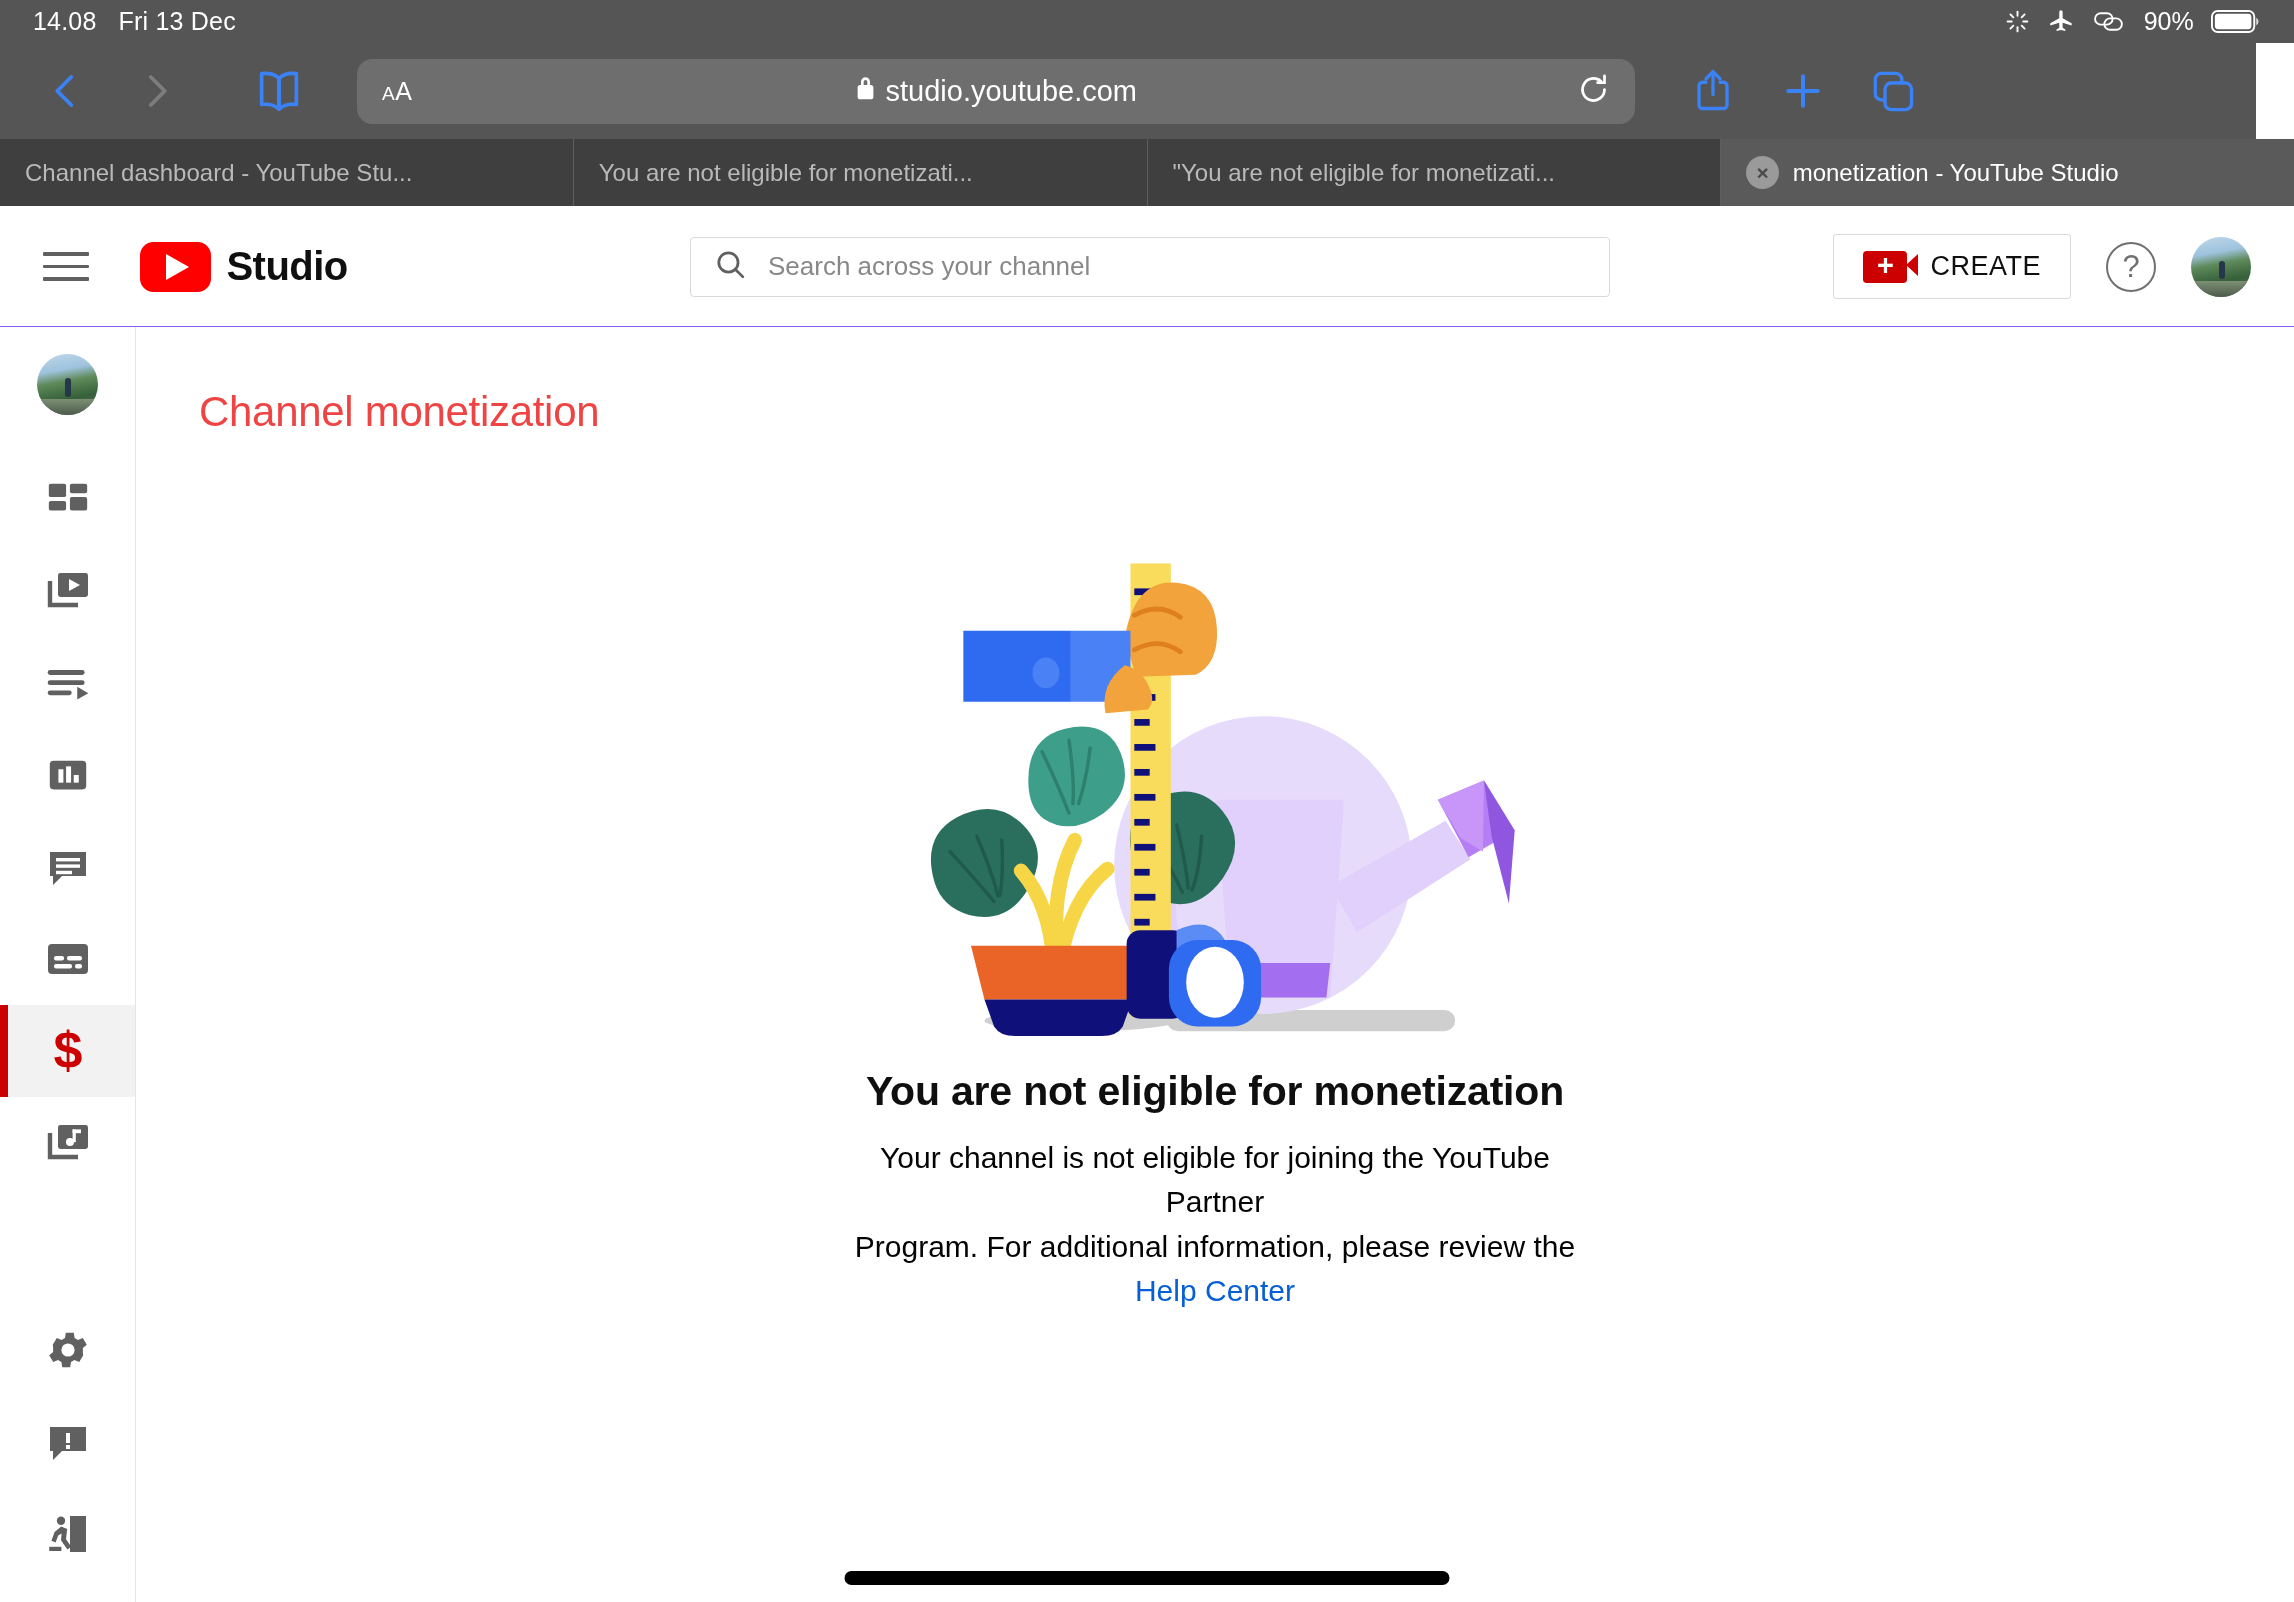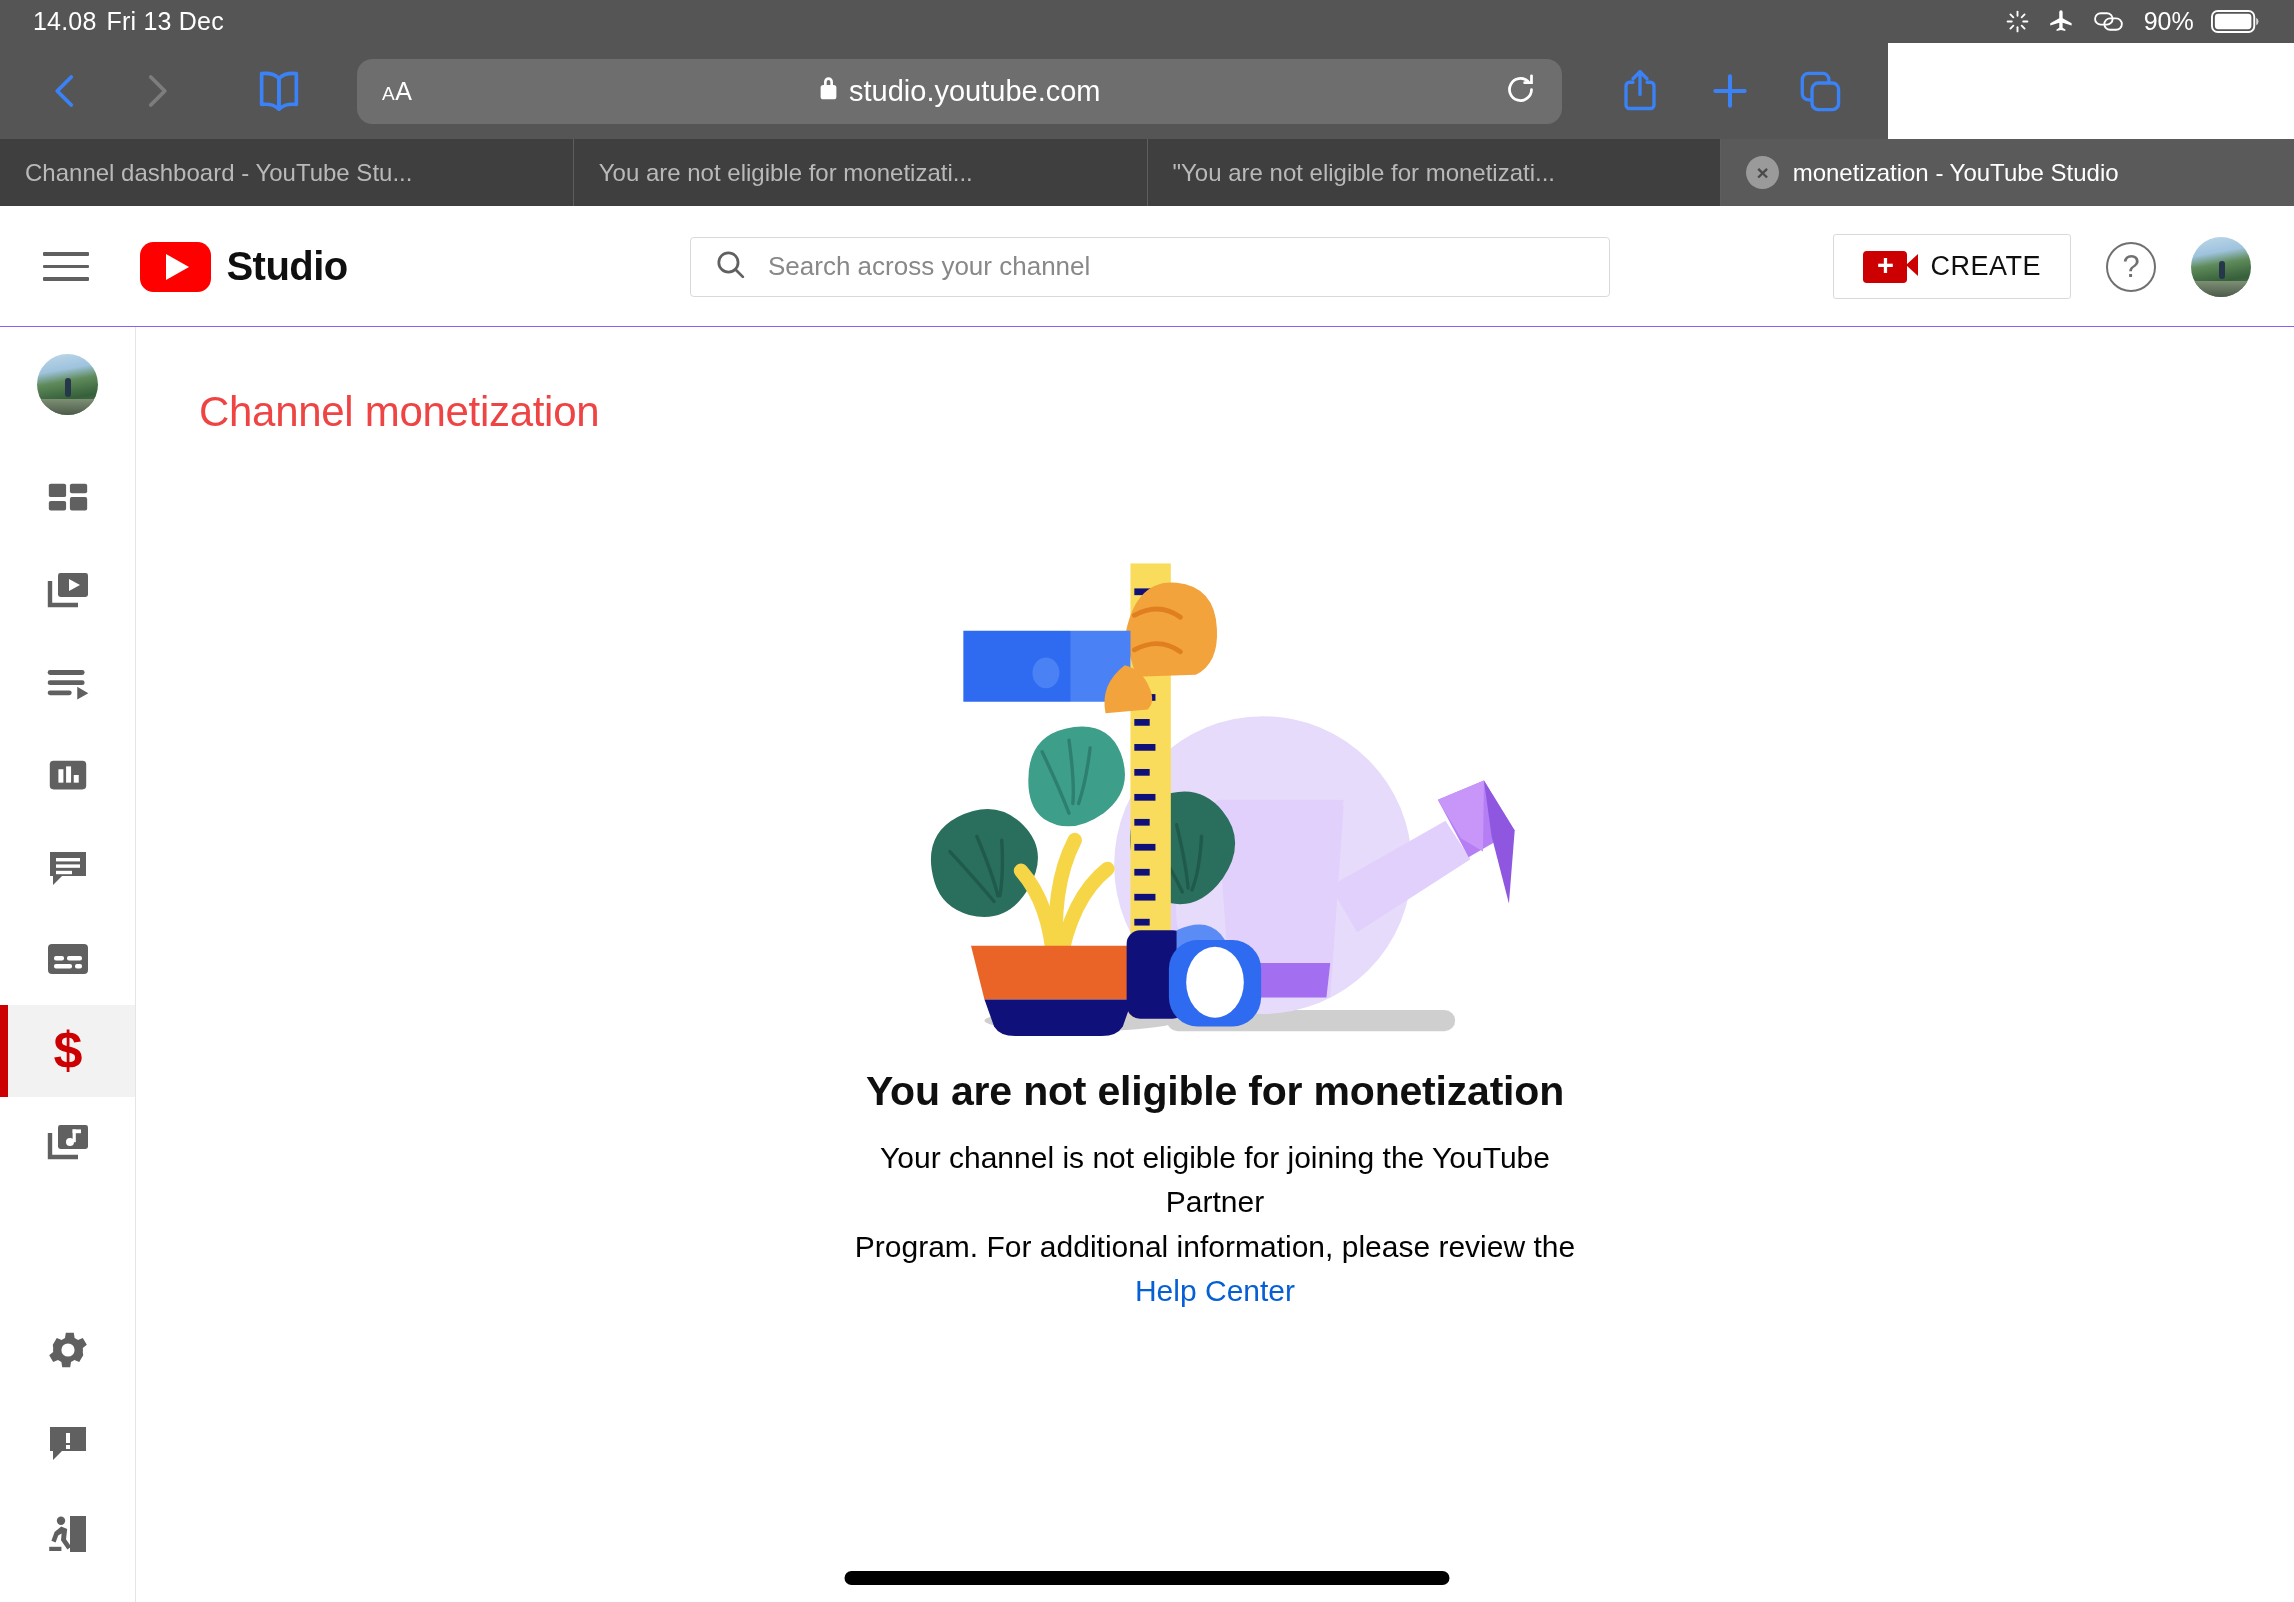--- a/index.html
+++ b/index.html
@@ -11,27 +11,27 @@
   }
   #screen { position: relative; width: 2294px; height: 1602px; background:#fff; }
 
   
   .statusbar {
     position: absolute; top:0; left:0; width:2294px; height:43px;
     background:#555555; color:#ffffff;
     display:flex; align-items:center; justify-content:space-between;
     padding: 0 33px 0 33px;
   }
-  .sb-left { display:flex; align-items:center; gap:10px; font-size:25px; letter-spacing:0.2px;}
+  .sb-left { display:flex; align-items:center; gap:22px; font-size:25px; letter-spacing:0.2px;}
   .sb-right { display:flex; align-items:center; gap:17.3px; font-size:25px;}
   .sb-icon { display:inline-flex; align-items:center; justify-content:center; }
 
   
   .safari-toolbar {
-    position:absolute; top:43px; left:0; width:1888px; height:96px;
+    position:absolute; top:43px; left:0; width:2256px; height:96px;
     background:#555555;
     display:flex; align-items:center;
   }
   .nav-btns { display:flex; align-items:center; gap:0px; padding-left:21px;}
   .tb-btn {
     width:90px; height:90px; display:flex; align-items:center; justify-content:center;
     cursor:pointer;
   }
   .urlbar {
     flex:1; height:65px; margin:0 33px; background:#6e6e6e; border-radius:15.4px;

